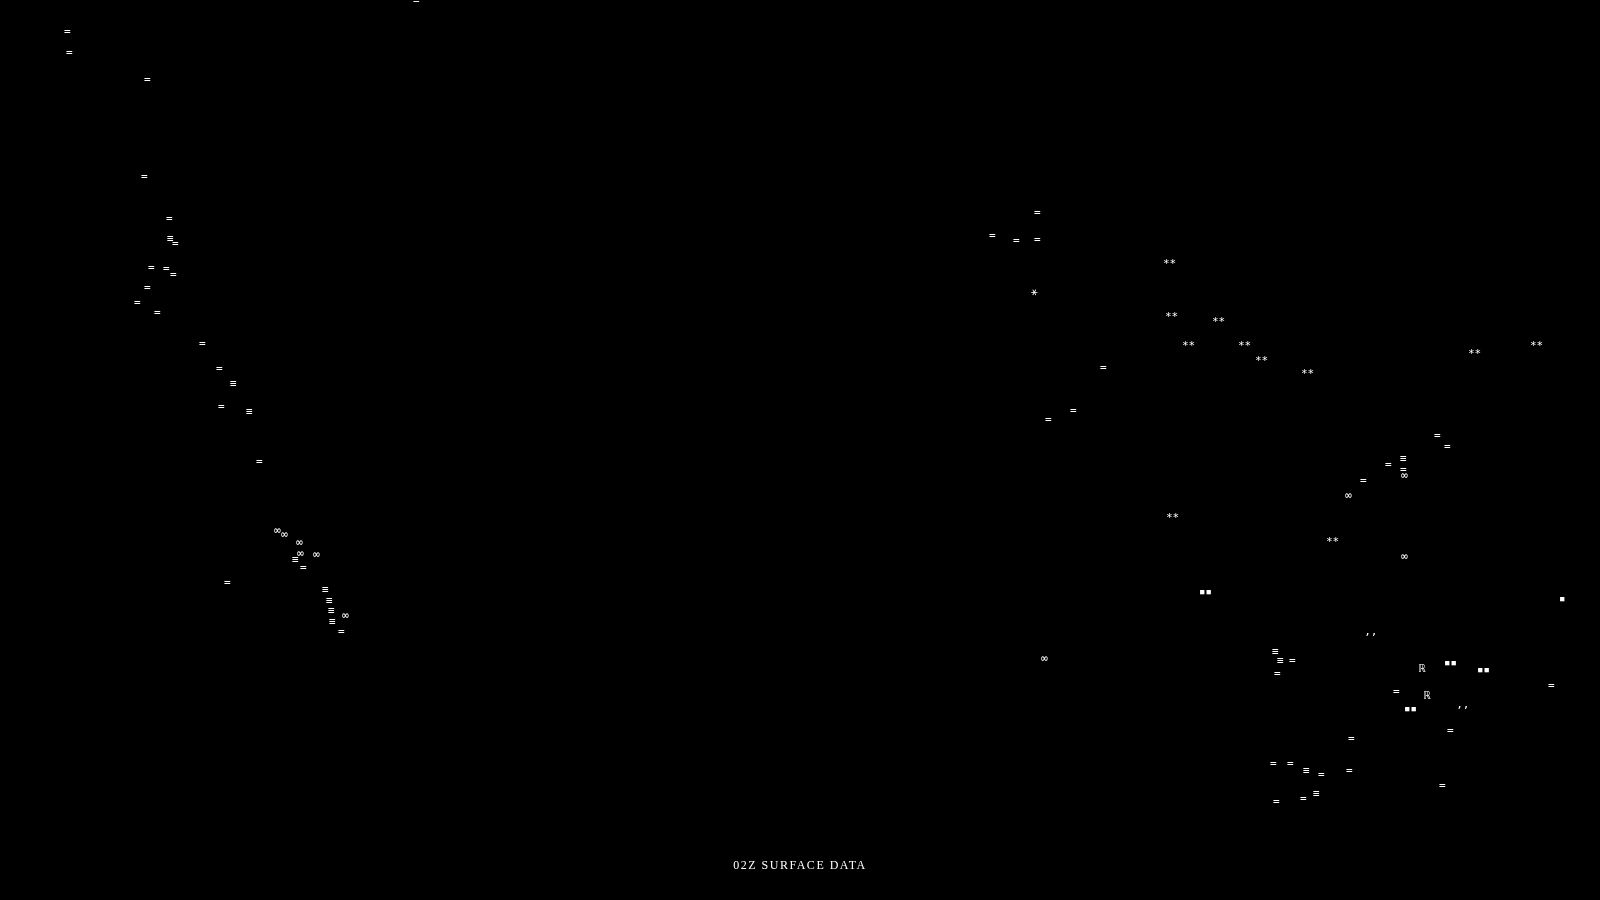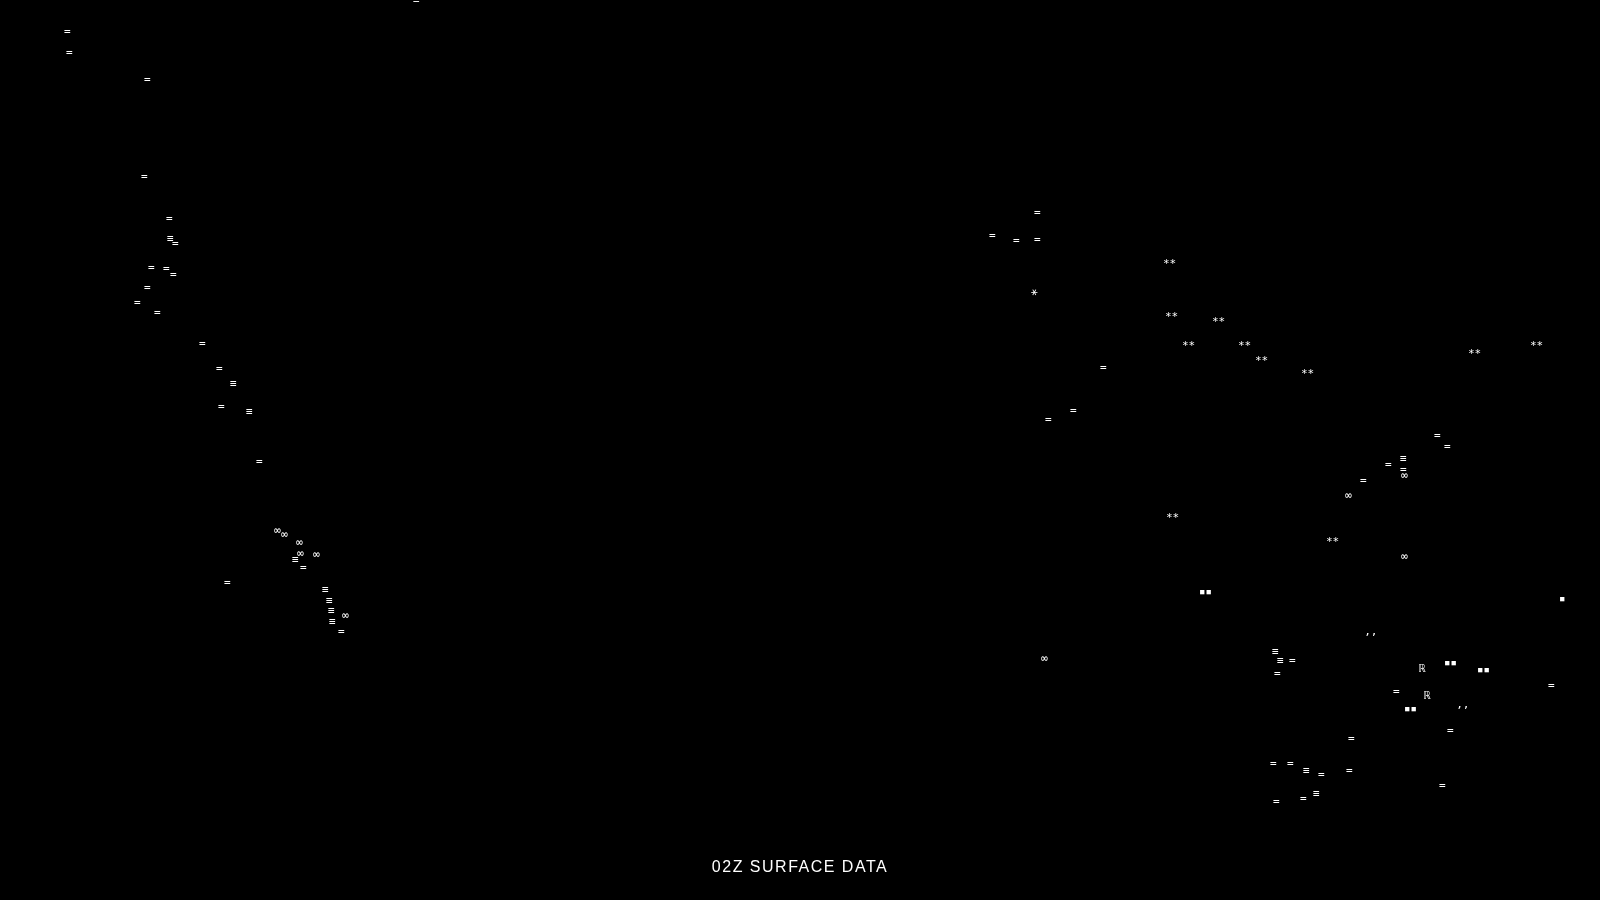--- a/index.html
+++ b/index.html
@@ -26,22 +26,22 @@
     -webkit-font-smoothing: none;
     user-select: none;
   }
   #title {
     position: absolute;
     left: 0;
     top: 858px;
     width: 1600px;
     text-align: center;
     color: #ffffff;
-    font-family: Liberation Sans, sans-serif;
-    font-size: 16px;
+    font-family: Liberation Serif, serif;
+    font-size: 12px;
     letter-spacing: 1.5px;
   }
 </style>
 </head>
 <body>
 
 <div id="stage">
   <div id="symbol-layer">
       <span class="sym" style="left: 64px; top: 26px; font-size: 11px; color: rgb(255, 255, 255);">=</span>
       <span class="sym" style="left: 66px; top: 47px; font-size: 11px; color: rgb(255, 255, 255);">=</span>

